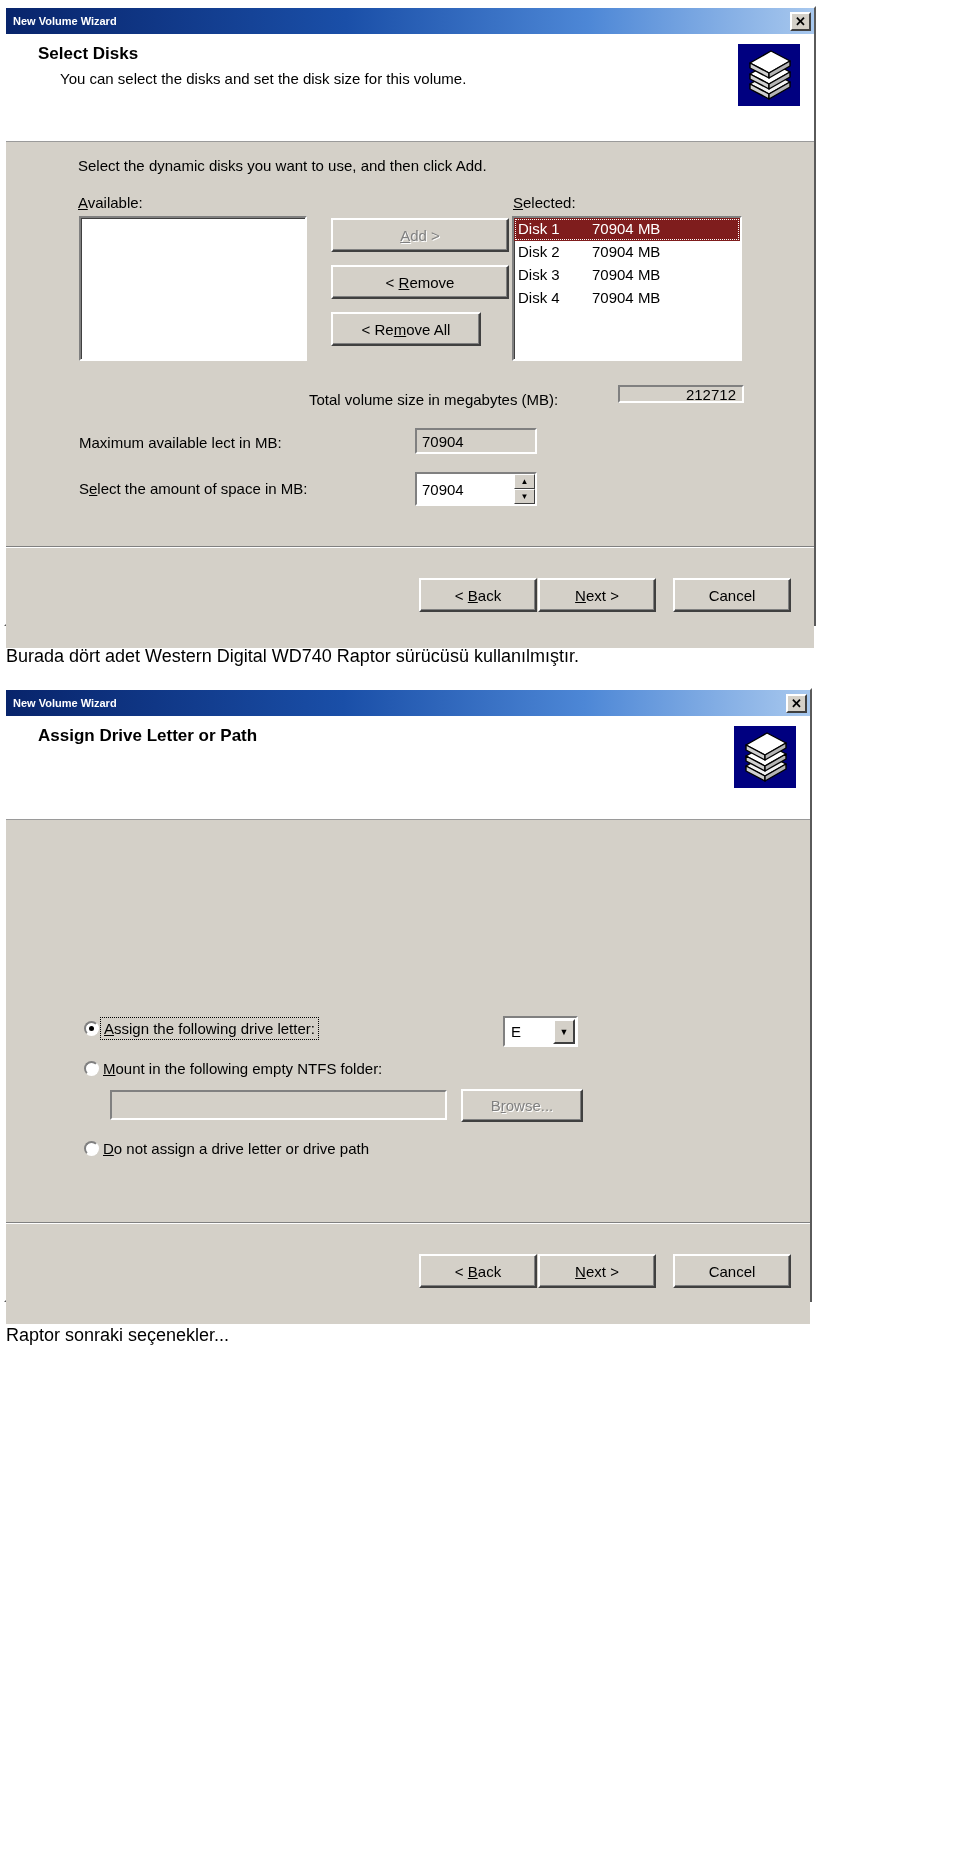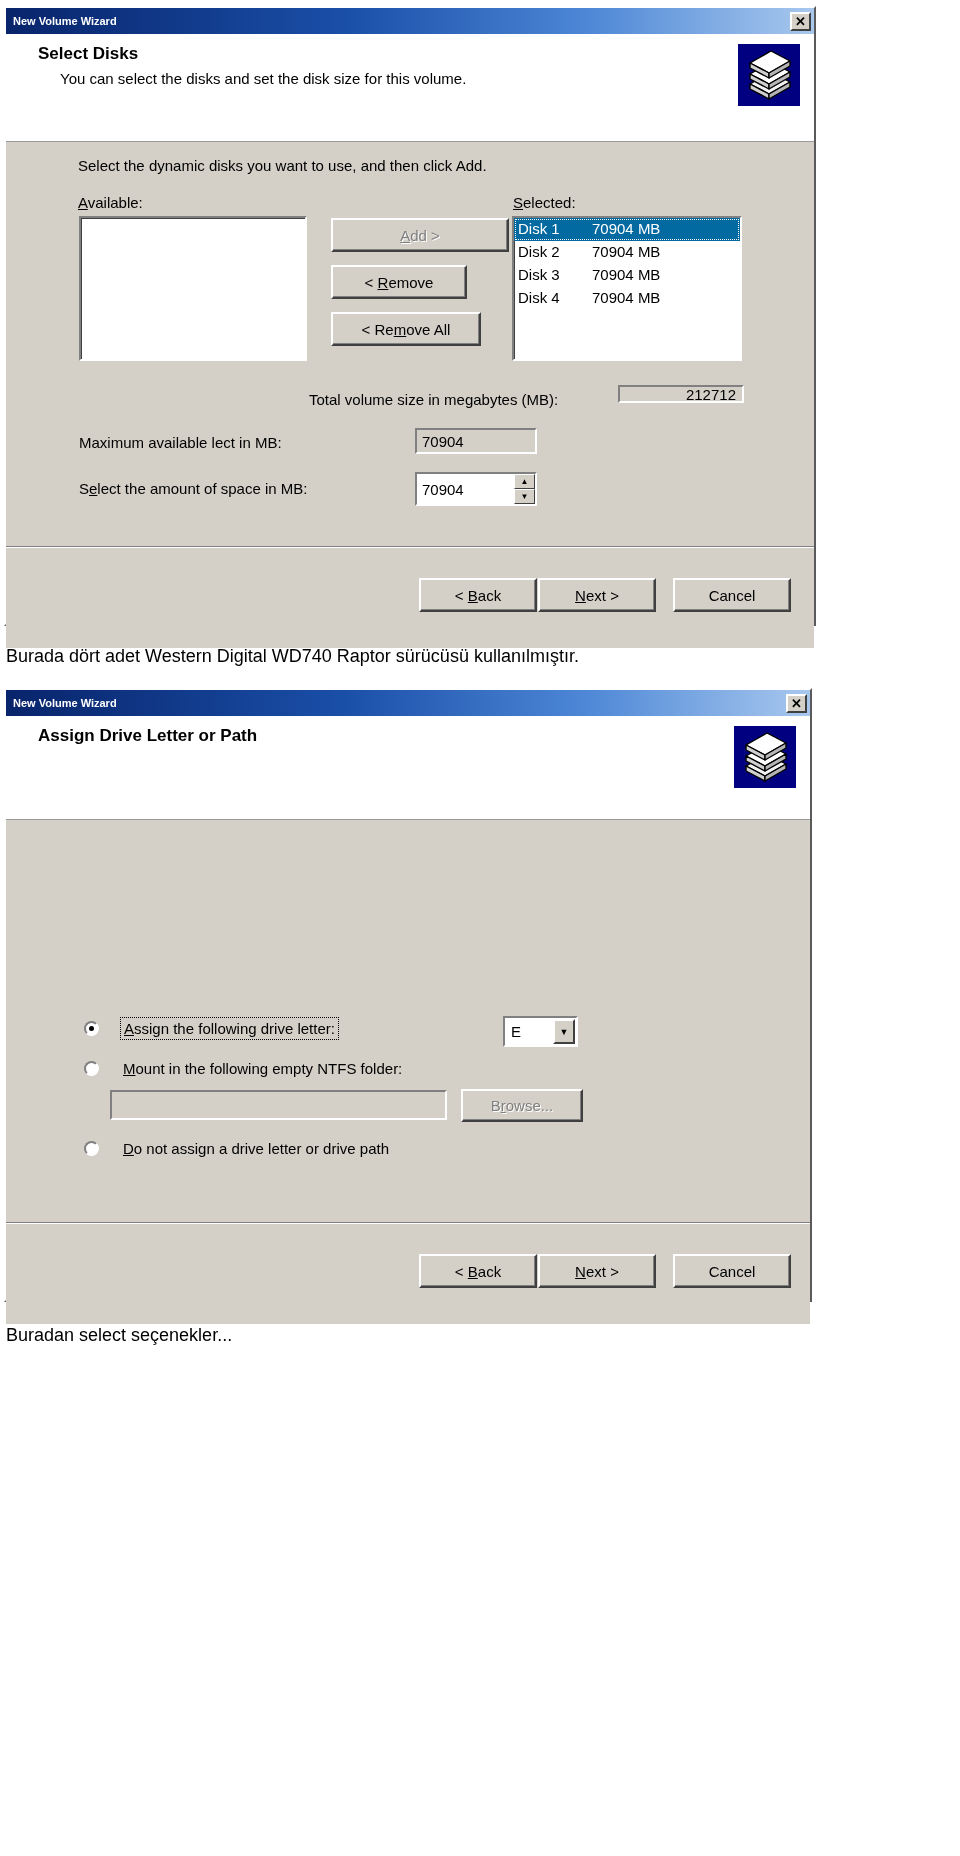--- a/index.html
+++ b/index.html
@@ -139,21 +139,21 @@
     display: flex;
     font-size: 15px;
     color: #000000;
     padding: 1px 2px 1px 4px;
     white-space: nowrap;
     line-height: 20px;
     height: 23px;
     box-sizing: border-box;
   }
   .lb-row.selected {
-    background: #0369a1;
+    background: #7f1d1d;
     color: #ffffff;
     outline: 1px dotted #ffffff;
     outline-offset: -2px;
   }
   .lb-name { width: 74px; flex: 0 0 auto; }
   .lb-size { flex: 1 1 auto; }
 
   .field-readonly {
     background: #d4d0c8;
     border-top: 2px solid #808080;
@@ -207,21 +207,21 @@
     flex: 0 0 auto;
   }
   .radio.checked::after {
     content:"";
     position:absolute;
     left:3px; top:3px;
     width:5px; height:5px;
     border-radius:50%;
     background:#000000;
   }
-  .radio-row { display:flex; align-items:center; gap:24px; }
+  .radio-row { display:flex; align-items:center; gap:4px; }
   .focus-dotted {
     outline: 1px dotted #000000;
     outline-offset: 2px;
     padding: 0 1px;
   }
 
   .combo {
     display:flex;
     background:#ffffff;
     border-top: 2px solid #808080;
@@ -302,21 +302,21 @@
 
     <div class="lbl" style="position:absolute; left:72px; top:15px;">Select the dynamic disks you want to use, and then click Add.</div>
 
     <div class="lbl" style="position:absolute; left:72px; top:52px;"><span class="u">A</span>vailable:</div>
 
     <div class="listbox" style="position:absolute; left:73px; top:74px; width:228px; height:145px;"></div>
 
     <div class="btn disabled" style="position:absolute; left:325px; top:76px; width:178px; height:34px;">
       <span><span class="u">A</span>dd &gt;</span>
     </div>
-    <div class="btn" style="position:absolute; left:325px; top:123px; width:136px; height:34px;">
+    <div class="btn" style="position:absolute; left:325px; top:123px; width:178px; height:34px;">
       <span>&lt; <span class="u">R</span>emove</span>
     </div>
     <div class="btn" style="position:absolute; left:325px; top:170px; width:150px; height:34px;">
       <span>&lt; Re<span class="u">m</span>ove All</span>
     </div>
 
     <div class="lbl" style="position:absolute; left:507px; top:52px;"><span class="u">S</span>elected:</div>
 
     <div class="listbox" style="position:absolute; left:506px; top:74px; width:230px; height:145px;">
       <div class="lb-row selected">
@@ -441,15 +441,15 @@
     </div>
     <div class="btn" style="position:absolute; left:532px; top:434px; width:118px; height:34px;">
       <span><span class="u">N</span>ext &gt;</span>
     </div>
     <div class="btn" style="position:absolute; left:667px; top:434px; width:118px; height:34px;">
       <span>Cancel</span>
     </div>
   </div>
 </div>
 
-<div class="page-text" style="left:6px; top:1325px;">Buradan select seçenekler...</div>
+<div class="page-text" style="left:6px; top:1325px;">Raptor sonraki seçenekler...</div>
 
 <div class="page-num" style="left:474px; top:1896px;">16</div>
 
 </body></html>

